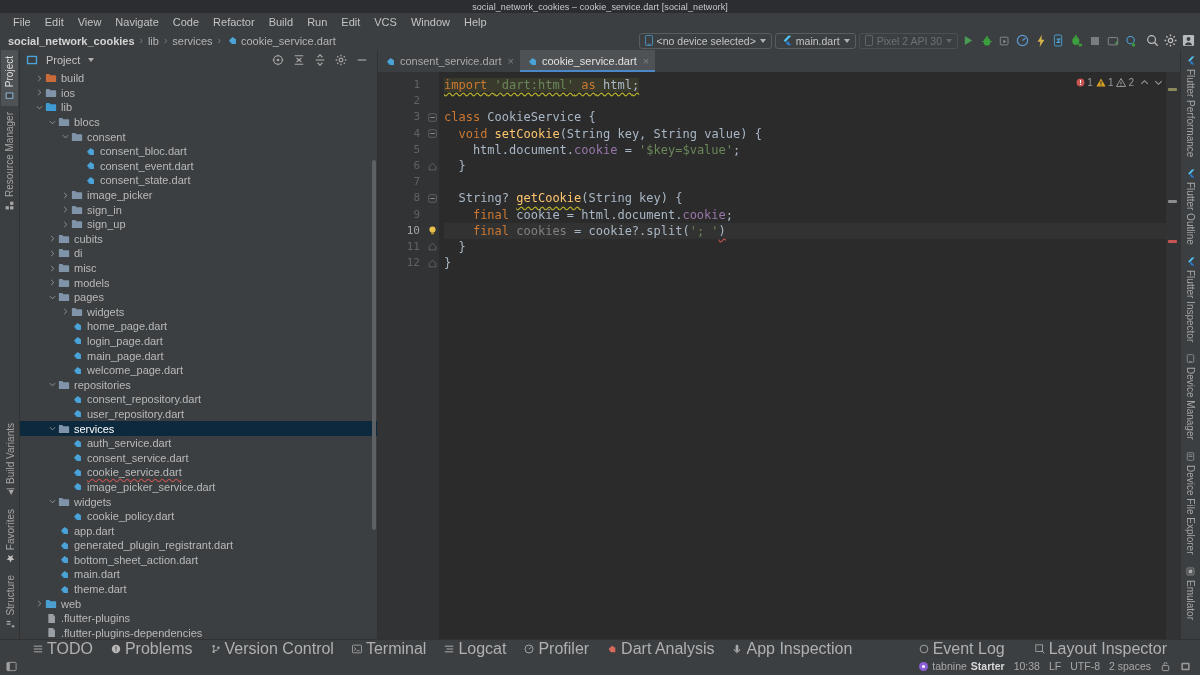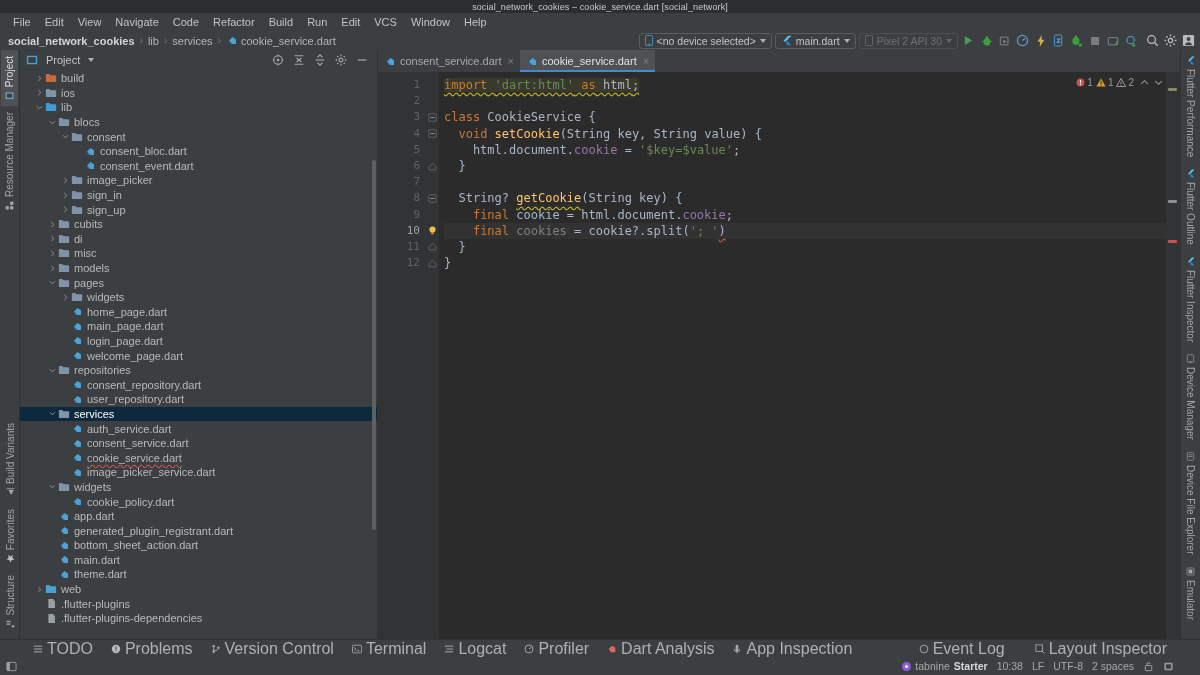--- a/index.html
+++ b/index.html
@@ -143,21 +143,21 @@
   .bottombar {
     height: 18px; background: #3c3f41; display: flex; align-items: center;
     padding-left: 24px; flex: none; gap: 0px; border-top: 1px solid #323232;
   }
   .btool { display: flex; align-items: center; gap: 4px; padding: 0 9px; font-size: 16px; color: #b0b0b0; }
   .bottombar .right { margin-left: auto; display: flex; align-items: center; gap: 12px; padding-right: 24px; }
 
   
   .statusbar {
     height: 18px; background: #3c3f41; display: flex; align-items: center;
-    padding: 0 26px 0 6px; flex: none; font-size: 10.5px; color: #a8a8a8; gap: 0;
+    padding: 0 9px 0 6px; flex: none; font-size: 10.5px; color: #a8a8a8; gap: 0;
   }
   .statusbar .right { margin-left: auto; display: flex; align-items: center; gap: 9px; }
   .tabnine { display:flex; align-items:center; gap:4px; }
   .tn-dot { width:9px;height:9px;border-radius:50%;background:#8a5fd6; display:flex;align-items:center;justify-content:center; }
   .tn-dot i { display:block;width:3px;height:3px;border-radius:50%;background:#fff; font-style:normal;}
   svg { display: block; }
 </style>
 </head>
 <body>
 
@@ -492,20 +492,31 @@
             <span class="arrow"></span>
             <span class="ico">
               <svg width="11" height="11" viewBox="0 0 16 16">
                 <path d="M3 8 L8 3 L13 6 L13 13 L6 13 Z" fill="#4ba3d8"></path>
                 <path d="M3 8 L8 13 L6 13 Z" fill="#2a6f9e"></path>
               </svg>
             </span>
             <span class="">consent_event.dart</span>
           </div>
           <div class="row">
+            <span style="width:53px;flex:none;"></span>
+            <span class="arrow"></span>
+            <span class="ico">
+              <svg width="11" height="11" viewBox="0 0 16 16">
+                <path d="M3 8 L8 3 L13 6 L13 13 L6 13 Z" fill="#4ba3d8"></path>
+                <path d="M3 8 L8 13 L6 13 Z" fill="#2a6f9e"></path>
+              </svg>
+            </span>
+            <span class="">consent_state.dart</span>
+          </div>
+          <div class="row">
             <span style="width:40px;flex:none;"></span>
             <span class="arrow">
               <svg width="9" height="9" viewBox="0 0 12 12">
                 <path d="M4.3 2.6 L7.8 6 L4.3 9.4" stroke="#9a9a9a" stroke-width="1.2" fill="none"></path>
               </svg>
             </span>
             <span class="ico">
               <svg width="12" height="12" viewBox="0 0 14 14">
                 <path d="M1 3.2 a.8 .8 0 0 1 .8-.8 H5 L6.3 3.8 H12.2 a.8 .8 0 0 1 .8 .8 V11 a.8 .8 0 0 1 -.8 .8 H1.8 A.8 .8 0 0 1 1 11 Z" fill="#7f94a8"></path>
               </svg>
@@ -637,32 +648,32 @@
           </div>
           <div class="row">
             <span style="width:40px;flex:none;"></span>
             <span class="arrow"></span>
             <span class="ico">
               <svg width="11" height="11" viewBox="0 0 16 16">
                 <path d="M3 8 L8 3 L13 6 L13 13 L6 13 Z" fill="#4ba3d8"></path>
                 <path d="M3 8 L8 13 L6 13 Z" fill="#2a6f9e"></path>
               </svg>
             </span>
+            <span class="">login_page.dart</span>
+          </div>
+          <div class="row">
+            <span style="width:40px;flex:none;"></span>
+            <span class="arrow"></span>
+            <span class="ico">
+              <svg width="11" height="11" viewBox="0 0 16 16">
+                <path d="M3 8 L8 3 L13 6 L13 13 L6 13 Z" fill="#4ba3d8"></path>
+                <path d="M3 8 L8 13 L6 13 Z" fill="#2a6f9e"></path>
+              </svg>
+            </span>
             <span class="">main_page.dart</span>
-          </div>
-          <div class="row">
-            <span style="width:40px;flex:none;"></span>
-            <span class="arrow"></span>
-            <span class="ico">
-              <svg width="11" height="11" viewBox="0 0 16 16">
-                <path d="M3 8 L8 3 L13 6 L13 13 L6 13 Z" fill="#4ba3d8"></path>
-                <path d="M3 8 L8 13 L6 13 Z" fill="#2a6f9e"></path>
-              </svg>
-            </span>
-            <span class="">login_page.dart</span>
           </div>
           <div class="row">
             <span style="width:40px;flex:none;"></span>
             <span class="arrow"></span>
             <span class="ico">
               <svg width="11" height="11" viewBox="0 0 16 16">
                 <path d="M3 8 L8 3 L13 6 L13 13 L6 13 Z" fill="#4ba3d8"></path>
                 <path d="M3 8 L8 13 L6 13 Z" fill="#2a6f9e"></path>
               </svg>
             </span>

